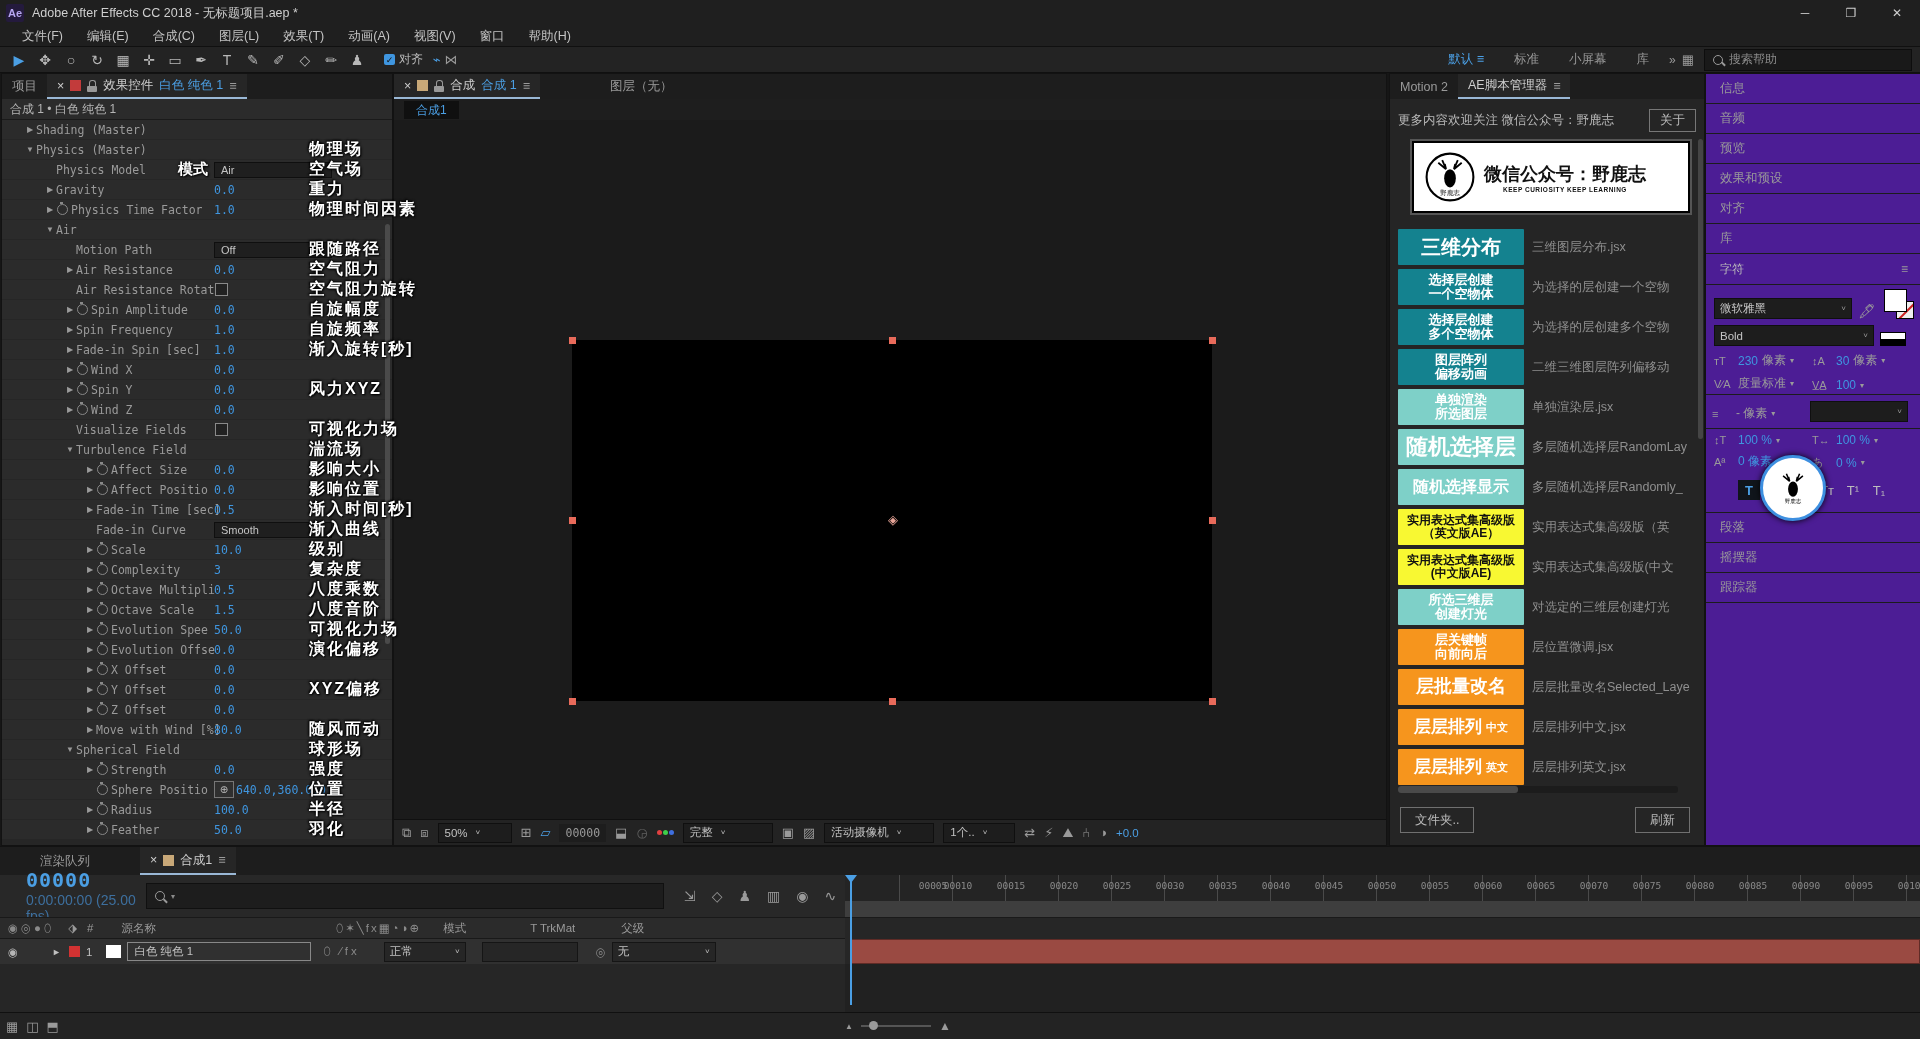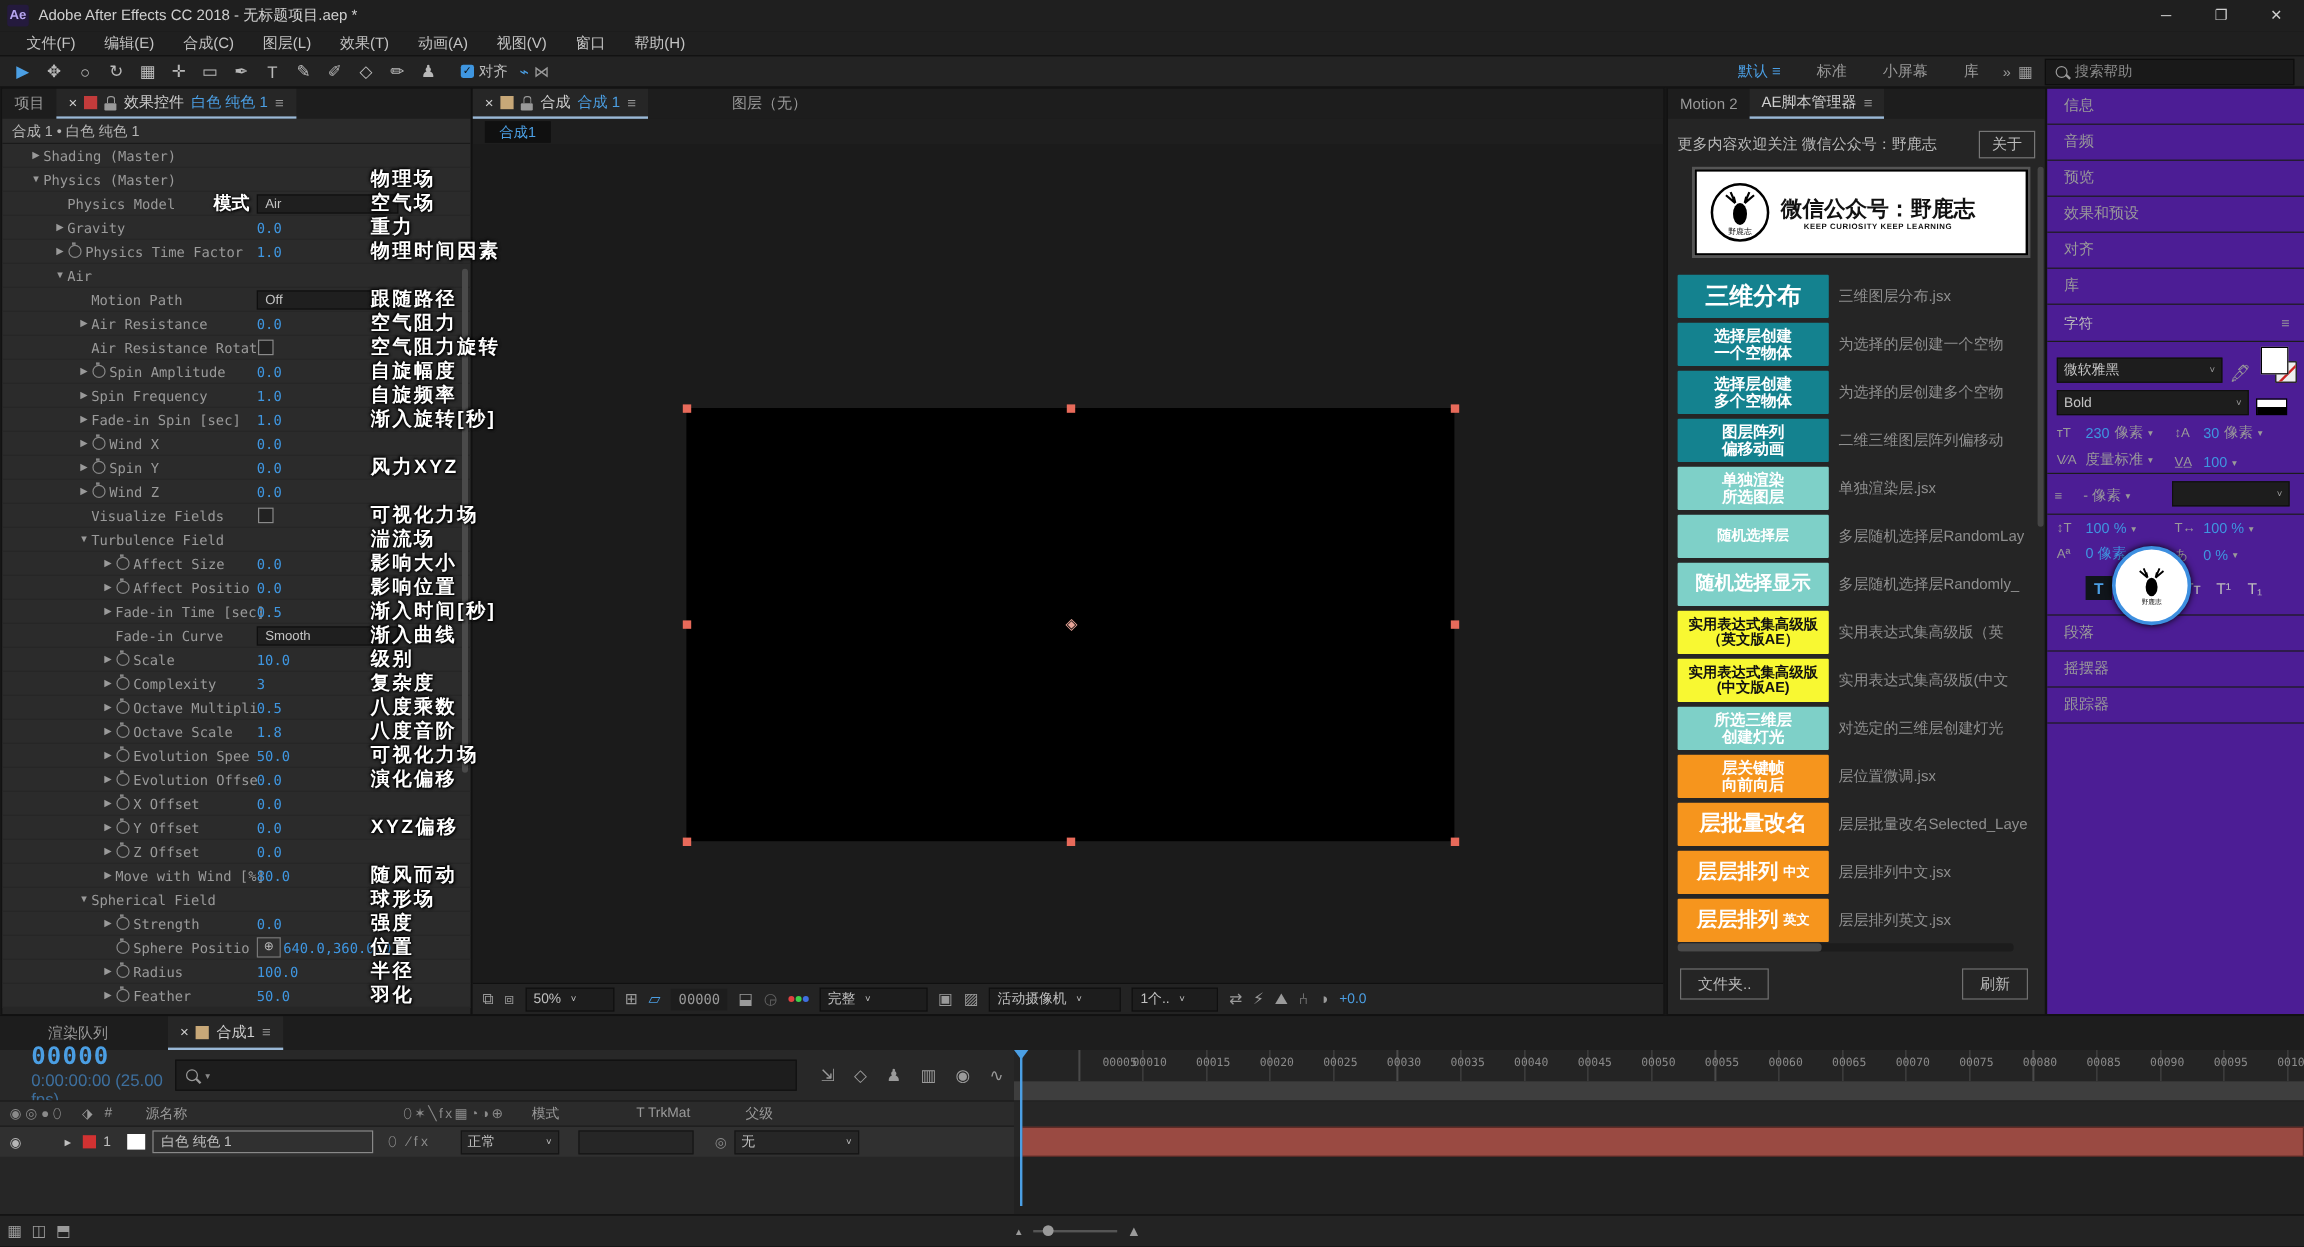--- a/index.html
+++ b/index.html
@@ -360,21 +360,21 @@
           <span class="twirl">▶</span>
           <span class="swatch-ico"></span>
           <span class="ec-name">Octave Multipli</span>
           <span class="ec-val">0.5</span>
           <span class="ec-cn">八度乘数</span>
         </div>
         <div class="ec-row" style="top: 480px; padding-left: 82px;">
           <span class="twirl">▶</span>
           <span class="swatch-ico"></span>
           <span class="ec-name">Octave Scale</span>
-          <span class="ec-val">1.8</span>
+          <span class="ec-val">1.5</span>
           <span class="ec-cn">八度音阶</span>
         </div>
         <div class="ec-row" style="top: 500px; padding-left: 82px;">
           <span class="twirl">▶</span>
           <span class="swatch-ico"></span>
           <span class="ec-name">Evolution Spee</span>
           <span class="ec-val">50.0</span>
           <span class="ec-cn">可视化力场</span>
         </div>
         <div class="ec-row" style="top: 520px; padding-left: 82px;">
@@ -560,21 +560,21 @@
             <div class="sbtn teal" style="font-size: 13px;">图层阵列
 偏移动画</div>
             <div class="sdesc">二维三维图层阵列偏移动</div>
           </div>
           <div class="srow" style="top: 160px;">
             <div class="sbtn aqua" style="font-size: 13px;">单独渲染
 所选图层</div>
             <div class="sdesc">单独渲染层.jsx</div>
           </div>
           <div class="srow" style="top: 200px;">
-            <div class="sbtn aqua" style="font-size: 12px;">随机选择层</div>
+            <div class="sbtn aqua" style="font-size: 22px;">随机选择层</div>
             <div class="sdesc">多层随机选择层RandomLay</div>
           </div>
           <div class="srow" style="top: 240px;">
             <div class="sbtn aqua" style="font-size: 16px;">随机选择显示</div>
             <div class="sdesc">多层随机选择层Randomly_</div>
           </div>
           <div class="srow" style="top: 280px;">
             <div class="sbtn yellow" style="font-size: 12px;">实用表达式集高级版
 （英文版AE）</div>
             <div class="sdesc">实用表达式集高级版（英</div>

